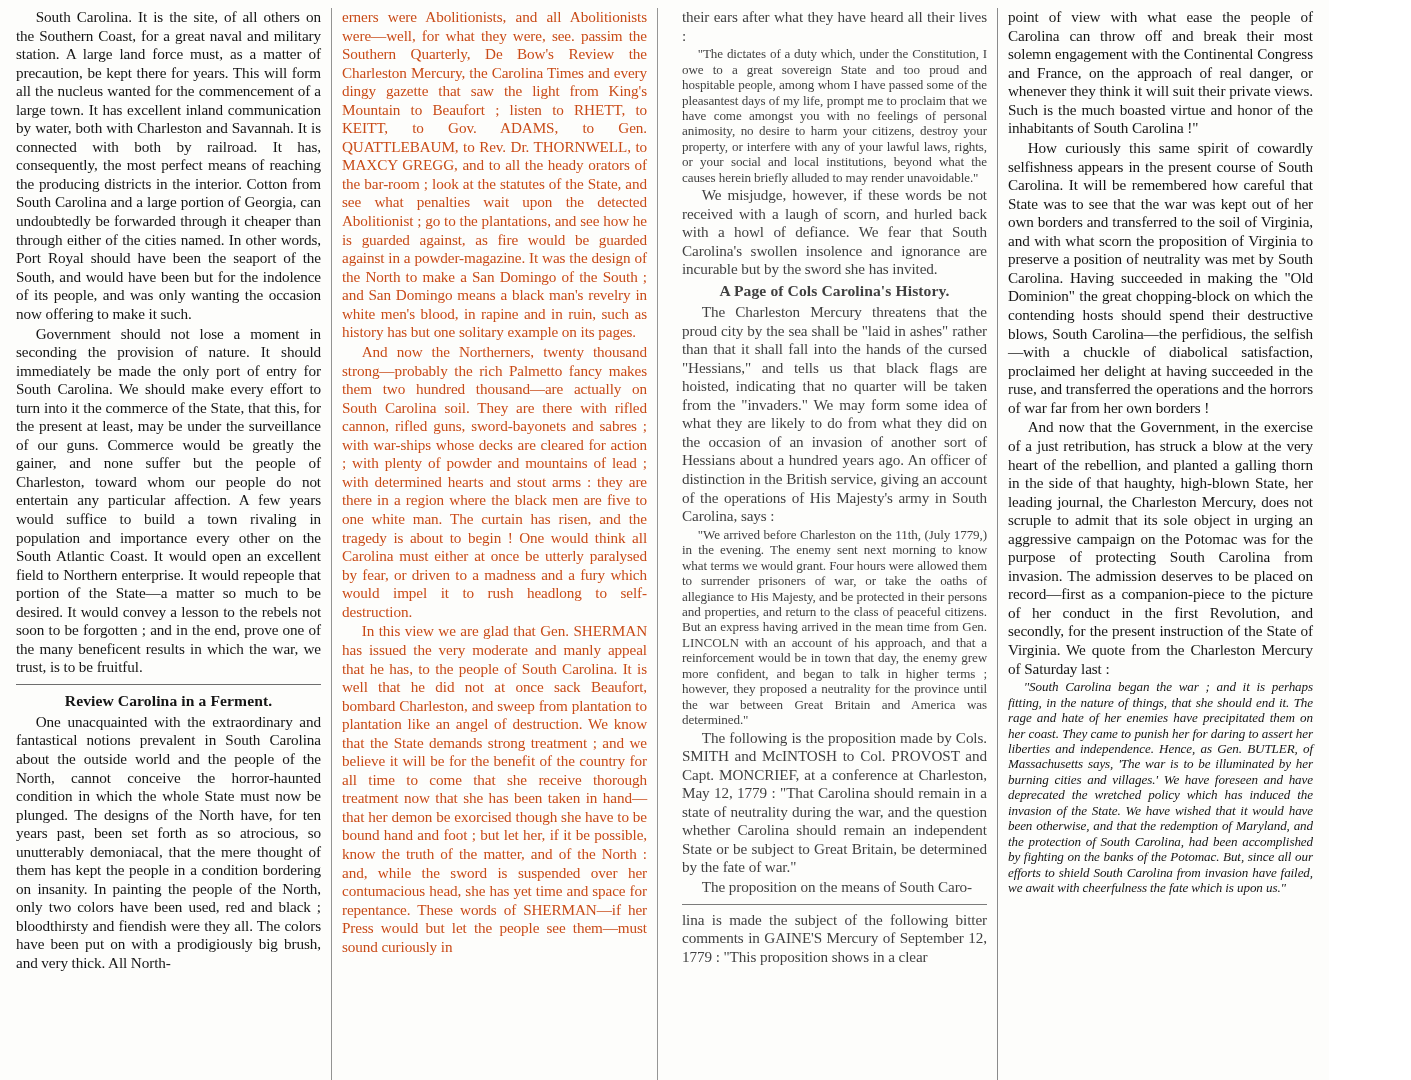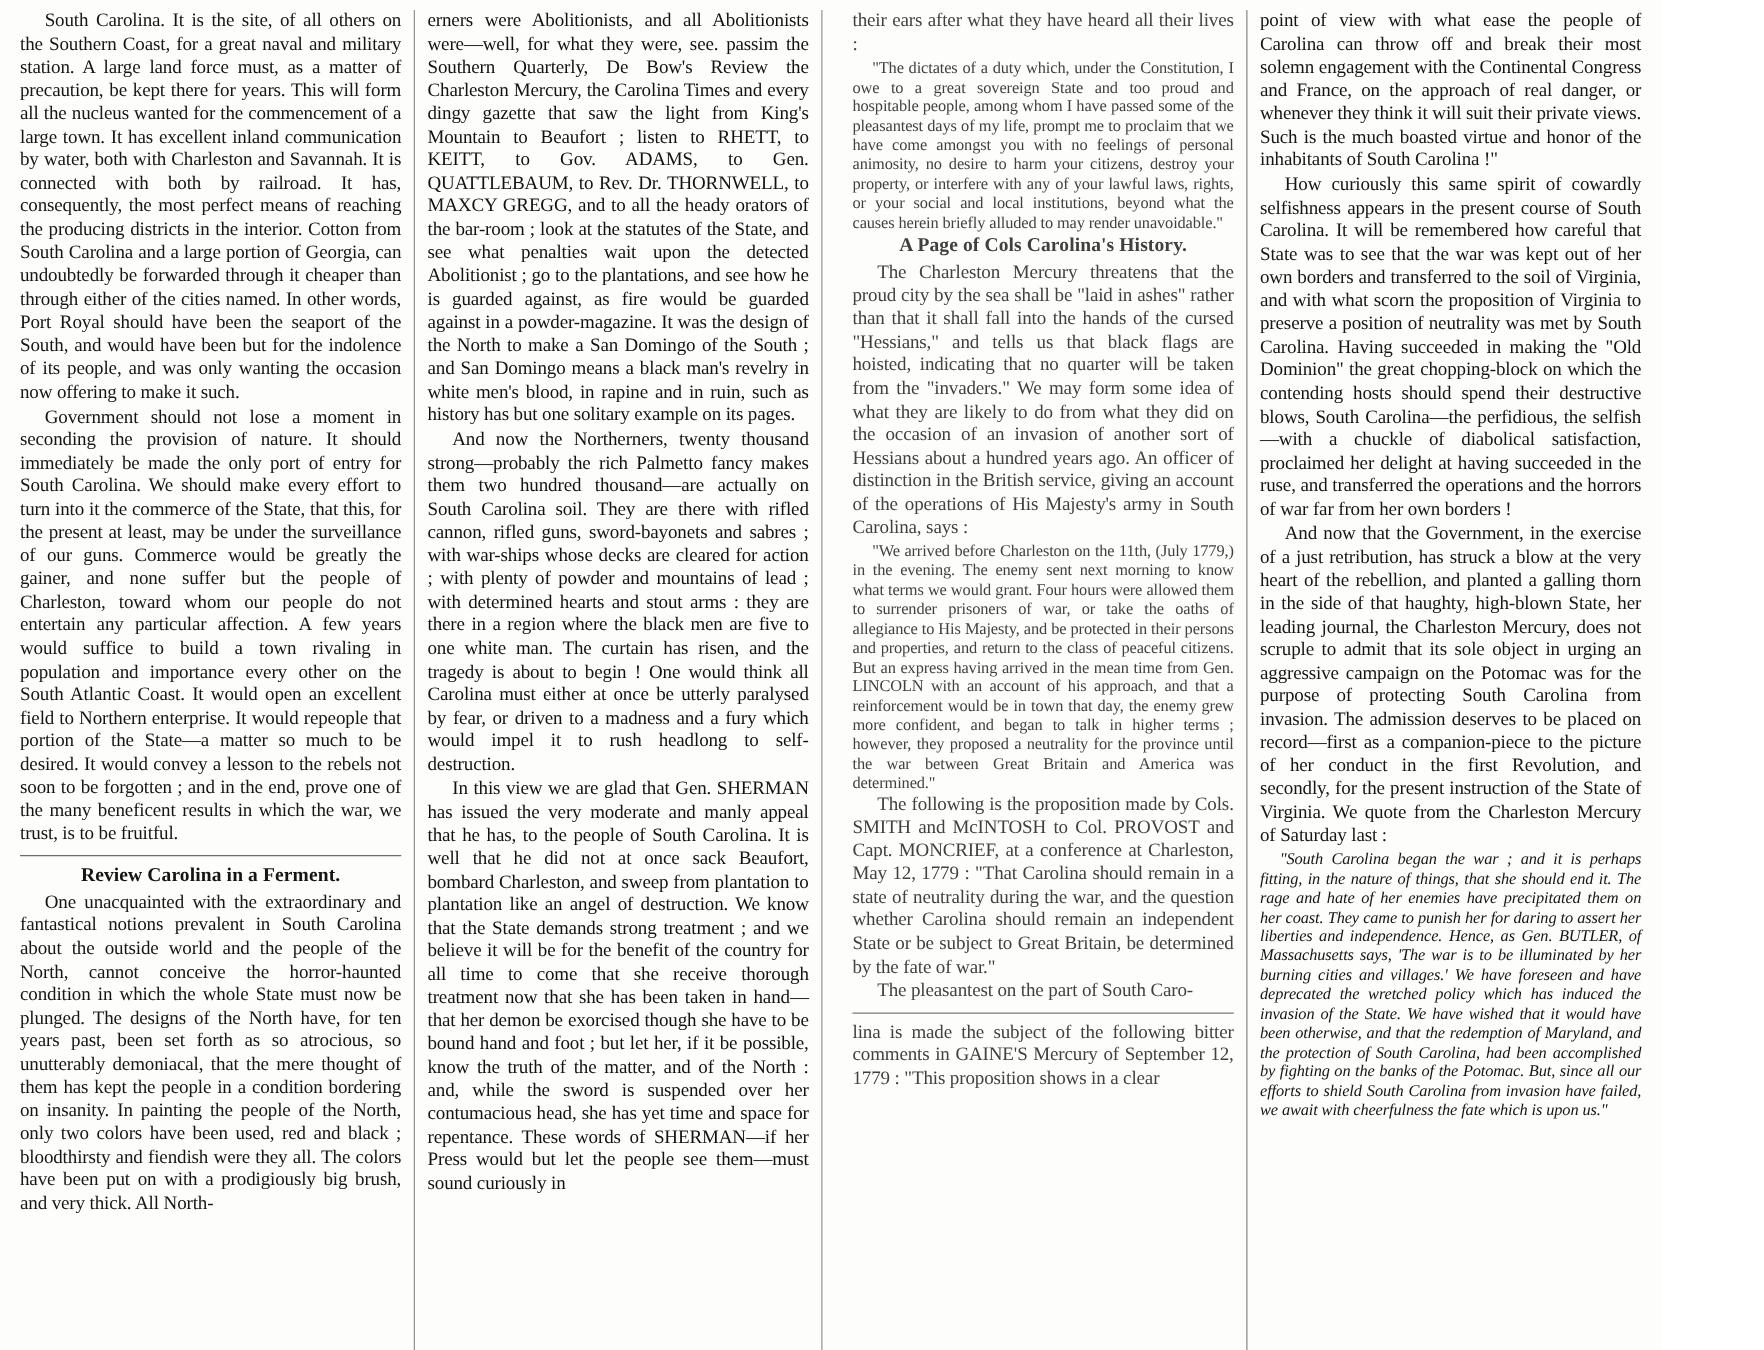--- a/index.html
+++ b/index.html
@@ -60,21 +60,21 @@
   }
   .small {
     font-size: 13.1px;
     line-height: 1.18;
   }
   .small p { text-indent: 1.2em; }
   i, .ital { font-style: italic; }
   .quoteblk { margin-top: 1px; }
   .col-text { filter: contrast(1.05); }
   
-  .faded { color: #000000; opacity: 0.93; }
+  .faded { color: #c2410c; opacity: 0.93; }
   .faded2 { color: #303030; opacity: 0.9; padding-left: 24px; }
 </style>
 </head>
 <body>
 
 <div class="page">
 
   <div class="col col-text">
     <p>South Carolina. It is the site, of all others on the Southern Coast, for a great naval and military station. A large land force must, as a matter of precaution, be kept there for years. This will form all the nucleus wanted for the commencement of a large town. It has excellent inland communication by water, both with Charleston and Savannah. It is connected with both by railroad. It has, consequently, the most perfect means of reaching the producing districts in the interior. Cotton from South Carolina and a large portion of Georgia, can undoubtedly be forwarded through it cheaper than through either of the cities named. In other words, Port Royal should have been the seaport of the South, and would have been but for the indolence of its people, and was only wanting the occasion now offering to make it such.</p>
     <p>Government should not lose a moment in seconding the provision of nature. It should immediately be made the only port of entry for South Carolina. We should make every effort to turn into it the commerce of the State, that this, for the present at least, may be under the surveillance of our guns. Commerce would be greatly the gainer, and none suffer but the people of Charleston, toward whom our people do not entertain any particular affection. A few years would suffice to build a town rivaling in population and importance every other on the South Atlantic Coast. It would open an excellent field to Northern enterprise. It would repeople that portion of the State—a matter so much to be desired. It would convey a lesson to the rebels not soon to be forgotten ; and in the end, prove one of the many beneficent results in which the war, we trust, is to be fruitful.</p>
@@ -87,27 +87,28 @@
     <p class="noindent">erners were Abolitionists, and all Abolitionists were—well, for what they were, see. passim the Southern Quarterly, De Bow's Review the Charleston Mercury, the Carolina Times and every dingy gazette that saw the light from King's Mountain to Beaufort ; listen to RHETT, to KEITT, to Gov. ADAMS, to Gen. QUATTLEBAUM, to Rev. Dr. THORNWELL, to MAXCY GREGG, and to all the heady orators of the bar-room ; look at the statutes of the State, and see what penalties wait upon the detected Abolitionist ; go to the plantations, and see how he is guarded against, as fire would be guarded against in a powder-magazine. It was the design of the North to make a San Domingo of the South ; and San Domingo means a black man's revelry in white men's blood, in rapine and in ruin, such as history has but one solitary example on its pages.</p>
     <p>And now the Northerners, twenty thousand strong—probably the rich Palmetto fancy makes them two hundred thousand—are actually on South Carolina soil. They are there with rifled cannon, rifled guns, sword-bayonets and sabres ; with war-ships whose decks are cleared for action ; with plenty of powder and mountains of lead ; with determined hearts and stout arms : they are there in a region where the black men are five to one white man. The curtain has risen, and the tragedy is about to begin ! One would think all Carolina must either at once be utterly paralysed by fear, or driven to a madness and a fury which would impel it to rush headlong to self-destruction.</p>
     <p>In this view we are glad that Gen. SHERMAN has issued the very moderate and manly appeal that he has, to the people of South Carolina. It is well that he did not at once sack Beaufort, bombard Charleston, and sweep from plantation to plantation like an angel of destruction. We know that the State demands strong treatment ; and we believe it will be for the benefit of the country for all time to come that she receive thorough treatment now that she has been taken in hand—that her demon be exorcised though she have to be bound hand and foot ; but let her, if it be possible, know the truth of the matter, and of the North : and, while the sword is suspended over her contumacious head, she has yet time and space for repentance. These words of SHERMAN—if her Press would but let the people see them—must sound curiously in</p>
   </div>
 
   <div class="col col-text faded2">
     <p class="noindent">their ears after what they have heard all their lives :</p>
     <div class="small quoteblk">
       <p>"The dictates of a duty which, under the Constitution, I owe to a great sovereign State and too proud and hospitable people, among whom I have passed some of the pleasantest days of my life, prompt me to proclaim that we have come amongst you with no feelings of personal animosity, no desire to harm your citizens, destroy your property, or interfere with any of your lawful laws, rights, or your social and local institutions, beyond what the causes herein briefly alluded to may render unavoidable."</p>
     </div>
+    <p>We misjudge, however, if these words be not received with a laugh of scorn, and hurled back with a howl of defiance. We fear that South Carolina's swollen insolence and ignorance are incurable but by the sword she has invited.</p>
     <div class="headline">A Page of Cols Carolina's History.</div>
     <p>The Charleston Mercury threatens that the proud city by the sea shall be "laid in ashes" rather than that it shall fall into the hands of the cursed "Hessians," and tells us that black flags are hoisted, indicating that no quarter will be taken from the "invaders." We may form some idea of what they are likely to do from what they did on the occasion of an invasion of another sort of Hessians about a hundred years ago. An officer of distinction in the British service, giving an account of the operations of His Majesty's army in South Carolina, says :</p>
     <div class="small quoteblk">
       <p>"We arrived before Charleston on the 11th, (July 1779,) in the evening. The enemy sent next morning to know what terms we would grant. Four hours were allowed them to surrender prisoners of war, or take the oaths of allegiance to His Majesty, and be protected in their persons and properties, and return to the class of peaceful citizens. But an express having arrived in the mean time from Gen. LINCOLN with an account of his approach, and that a reinforcement would be in town that day, the enemy grew more confident, and began to talk in higher terms ; however, they proposed a neutrality for the province until the war between Great Britain and America was determined."</p>
     </div>
     <p>The following is the proposition made by Cols. SMITH and McINTOSH to Col. PROVOST and Capt. MONCRIEF, at a conference at Charleston, May 12, 1779 : "That Carolina should remain in a state of neutrality during the war, and the question whether Carolina should remain an independent State or be subject to Great Britain, be determined by the fate of war."</p>
-    <p>The pleasantest on the part of South Caro-</p>
+    <p>The proposition on the means of South Caro-</p>
     <hr class="rule">
     <p class="noindent">lina is made the subject of the following bitter comments in GAINE'S Mercury of September 12, 1779 : "This proposition shows in a clear</p>
   </div>
 
   <div class="col col-text">
     <p class="noindent">point of view with what ease the people of Carolina can throw off and break their most solemn engagement with the Continental Congress and France, on the approach of real danger, or whenever they think it will suit their private views. Such is the much boasted virtue and honor of the inhabitants of South Carolina !"</p>
     <p>How curiously this same spirit of cowardly selfishness appears in the present course of South Carolina. It will be remembered how careful that State was to see that the war was kept out of her own borders and transferred to the soil of Virginia, and with what scorn the proposition of Virginia to preserve a position of neutrality was met by South Carolina. Having succeeded in making the "Old Dominion" the great chopping-block on which the contending hosts should spend their destructive blows, South Carolina—the perfidious, the selfish—with a chuckle of diabolical satisfaction, proclaimed her delight at having succeeded in the ruse, and transferred the operations and the horrors of war far from her own borders !</p>
     <p>And now that the Government, in the exercise of a just retribution, has struck a blow at the very heart of the rebellion, and planted a galling thorn in the side of that haughty, high-blown State, her leading journal, the Charleston Mercury, does not scruple to admit that its sole object in urging an aggressive campaign on the Potomac was for the purpose of protecting South Carolina from invasion. The admission deserves to be placed on record—first as a companion-piece to the picture of her conduct in the first Revolution, and secondly, for the present instruction of the State of Virginia. We quote from the Charleston Mercury of Saturday last :</p>
     <div class="small quoteblk ital">
       <p>"South Carolina began the war ; and it is perhaps fitting, in the nature of things, that she should end it. The rage and hate of her enemies have precipitated them on her coast. They came to punish her for daring to assert her liberties and independence. Hence, as Gen. BUTLER, of Massachusetts says, 'The war is to be illuminated by her burning cities and villages.' We have foreseen and have deprecated the wretched policy which has induced the invasion of the State. We have wished that it would have been otherwise, and that the redemption of Maryland, and the protection of South Carolina, had been accomplished by fighting on the banks of the Potomac. But, since all our efforts to shield South Carolina from invasion have failed, we await with cheerfulness the fate which is upon us."</p>

